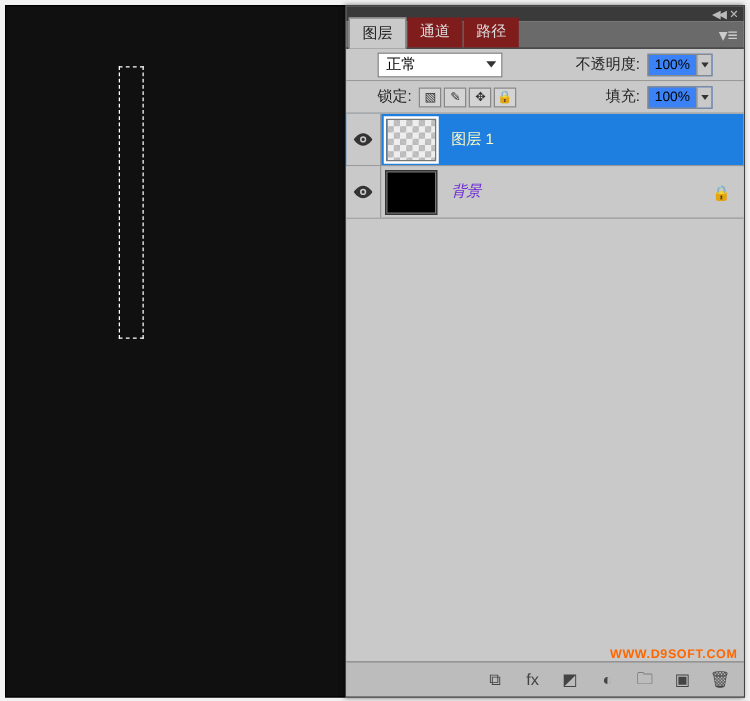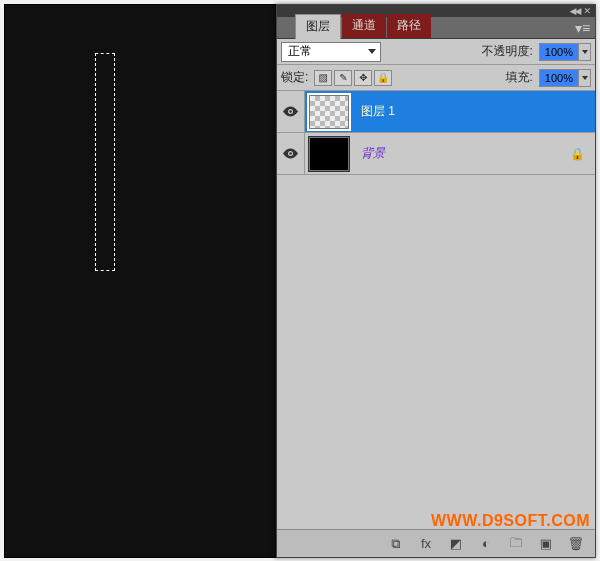--- a/index.html
+++ b/index.html
@@ -70,36 +70,35 @@
     margin-right: 1px;
   }
   .tab.active {
     background: #c9c9c9;
     color: #222;
     border-top: 1px solid #8a8a8a;
     border-left: 1px solid #8a8a8a;
     border-right: 1px solid #8a8a8a;
     position: relative;
     top: 1px;
-    margin-left: 16px;
   }
   .tab-menu {
     position: absolute;
     right: 4px; top: 3px;
     width: 16px; height: 14px;
     color: #ccc;
     font-size: 14px;
     cursor: pointer;
   }
   
   .blend-row, .lock-row {
     height: 26px;
     display: flex;
     align-items: center;
-    padding: 0 4px;
+    padding: 0 25px;
     gap: 6px;
     background: #c9c9c9;
     border-bottom: 1px solid #999;
   }
   .blend-select {
     width: 100px; height: 20px;
     background: #fff;
     border: 1px solid #7a7a7a;
     display: flex;
     align-items: center;
@@ -225,21 +224,21 @@
     font-family: Arial, sans-serif;
     pointer-events: none;
     line-height: 1;
     text-align: right;
   }
   .watermark .l1 span:nth-child(1){color:#ff7a00}
   .watermark .l1 span:nth-child(2){color:#ffcc00}
   .watermark .l1 span:nth-child(3){color:#33cc33}
   .watermark .l1 span:nth-child(4){color:#00aaff}
   .watermark .l1 span:nth-child(5){color:#3366ff}
-  .watermark .l2 { font-size: 16px; color:#ff6600; font-weight:900; letter-spacing:0.5px; }
+  .watermark .l2 { font-size: 10px; color:#ff6600; font-weight:900; letter-spacing:0.5px; }
   
   .layer-list::-webkit-scrollbar { width: 16px; background:#c0c0c0; }
   .layer-list::-webkit-scrollbar-thumb { background:#9a9a9a; }
 </style>
 </head>
 <body>
 
 <div class="canvas-area">
   <div class="marquee"></div>
 </div>

